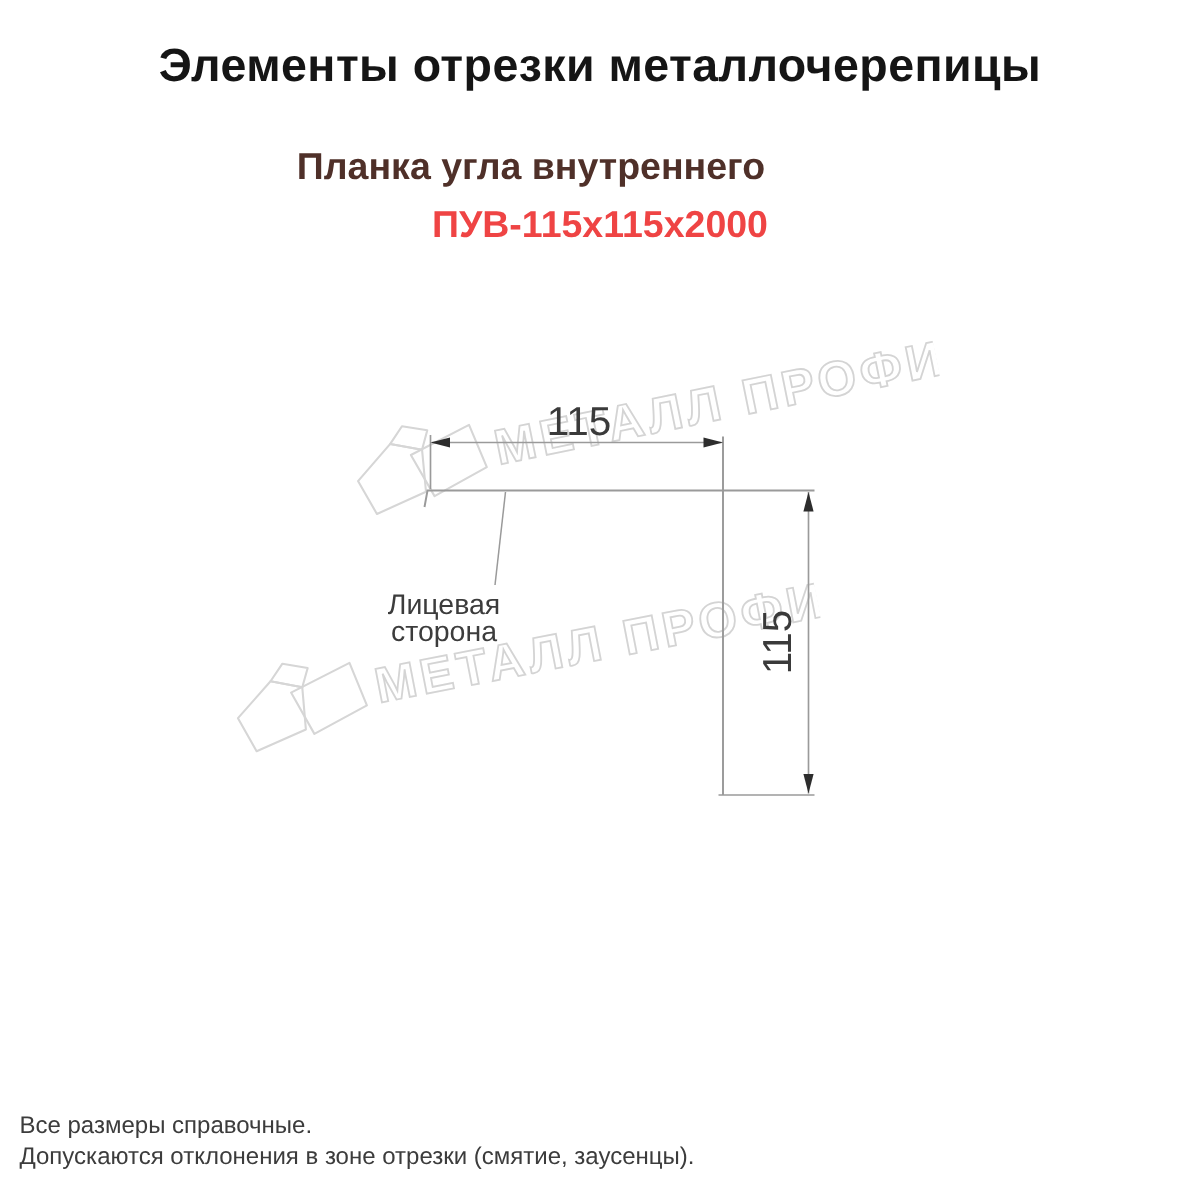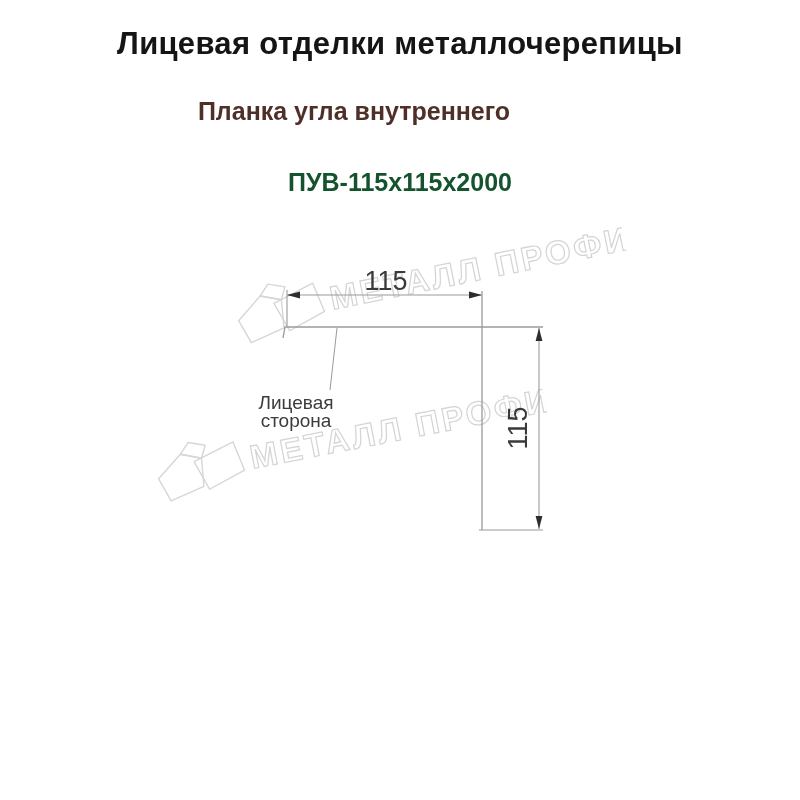--- a/index.html
+++ b/index.html
@@ -38,23 +38,22 @@
     color: #4f3029;
     z-index: 3;
   }
   .product-code {
     position: absolute;
     top: 136px; left: 0;
     width: 800px;
     text-align: center;
     font-size: 25px;
     font-weight: 700;
-    color: #14532d;
+    color: #ef4444;
     z-index: 3;
-    margin-top: 32px;
   }
 
   
   .watermark {
     position: absolute;
     z-index: 1;
     transform-origin: left center;
   }
   .watermark svg { display: block; }
   .wm-upper { left: 232px; top: 282px; transform: rotate(-11.5deg); }
@@ -79,21 +78,21 @@
     line-height: 21px;
     color: #3c3c3c;
     z-index: 3;
   }
 </style>
 </head>
 <body>
 
 <div class="page">
 
-  <div class="page-title">Лицевая отделки металлочерепицы</div>
+  <div class="page-title">Элементы отрезки металлочерепицы</div>
   <div class="product-name">Планка угла внутреннего</div>
   <div class="product-code">ПУВ-115х115х2000</div>
 
   <div class="watermark wm-upper">
     <svg width="400" height="72" viewBox="0 0 400 72">
       <g fill="none" stroke="#d6d6d6" stroke-width="1.4" stroke-linejoin="round">
         <path d="M6 40 L32 20 L52 28 L49 56 L14 64 Z"></path>
         <path d="M44 30 L86 18 L92 48 L54 60 Z"></path>
         <path d="M32 20 L42 10 L58 16 L52 28 Z"></path>
       </g>
@@ -127,14 +126,18 @@
     <line x1="539" y1="328" x2="539" y2="529" stroke="#9a9a9a" stroke-width="1.1"></line>
     <path d="M539 328 L535.6 341 L542.4 341 Z" fill="#2d2d2d"></path>
     <path d="M539 529 L535.6 516 L542.4 516 Z" fill="#2d2d2d"></path>
     <text x="527" y="428" font-size="27" fill="#3a3a3a" text-anchor="middle" transform="rotate(-90 527 428)">115</text>
 
     <line x1="337" y1="328" x2="330" y2="390" stroke="#9a9a9a" stroke-width="1"></line>
     <text x="296" y="409" font-size="19" fill="#3c3c3c" text-anchor="middle">Лицевая</text>
     <text x="296" y="427" font-size="19" fill="#3c3c3c" text-anchor="middle">сторона</text>
   </svg>
 
+  <div class="footer-notes">
+    <div>Все размеры справочные.</div>
+    <div>Допускаются отклонения в зоне отрезки (смятие, заусенцы).</div>
+  </div>
 
 </div>
 
 </body></html>

